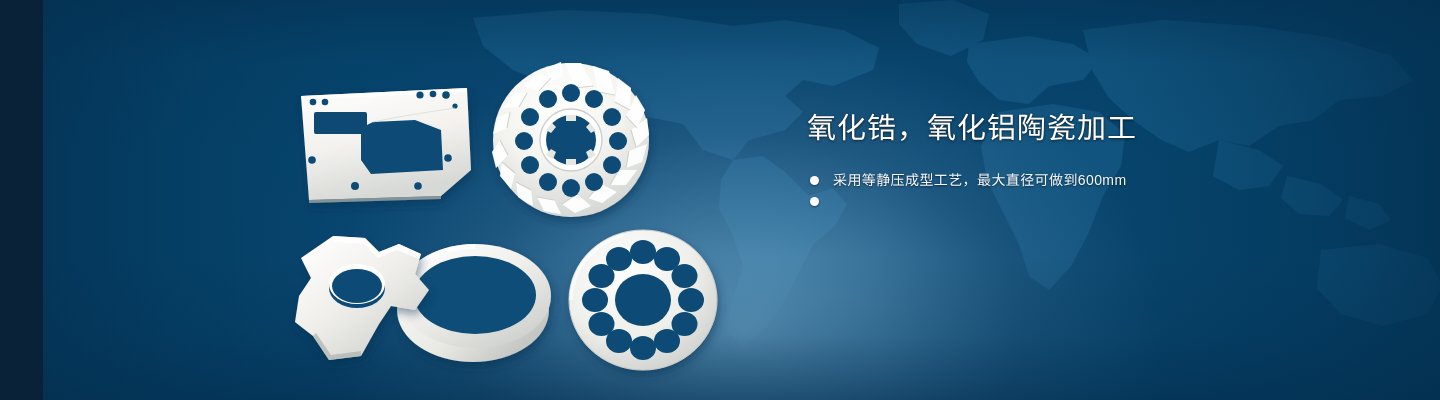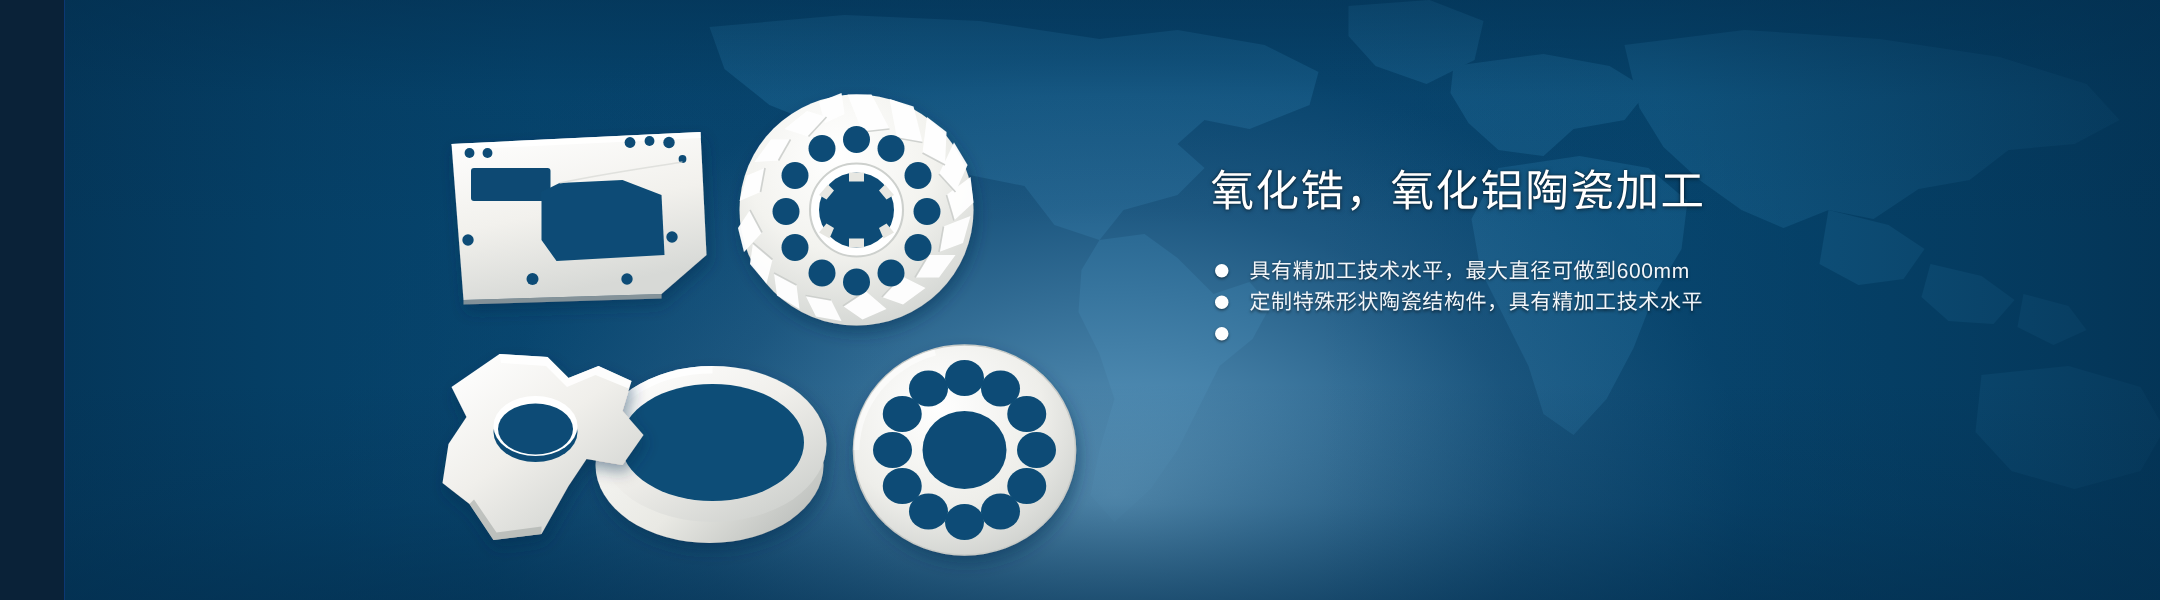--- a/index.html
+++ b/index.html
@@ -346,25 +346,21 @@
 
       <path d="M-74,0 A74,70 0 0 1 -20,-67 L-19,-63 A70,66 0 0 0 -70,0 Z" fill="#ffffff" opacity="0.55"></path>
     </g>
   </svg>
 
   <div class="copy">
     <div class="headline">氧化锆，氧化铝陶瓷加工</div>
     <ul class="bullets">
       <li>
         <span class="dot"></span>
-        <span>具有精加工技术水平，最大直径可做到600mm</span>
-      </li>
-      <li>
-        <span class="dot"></span>
-        <span>定制特殊形状陶瓷结构件，具有精加工技术水平</span>
+        <span>采用等静压成型工艺，最大直径可做到600mm</span>
       </li>
       <li>
         <span class="dot"></span>
       </li>
     </ul>
   </div>
 
 </div>
 
 </body></html>

